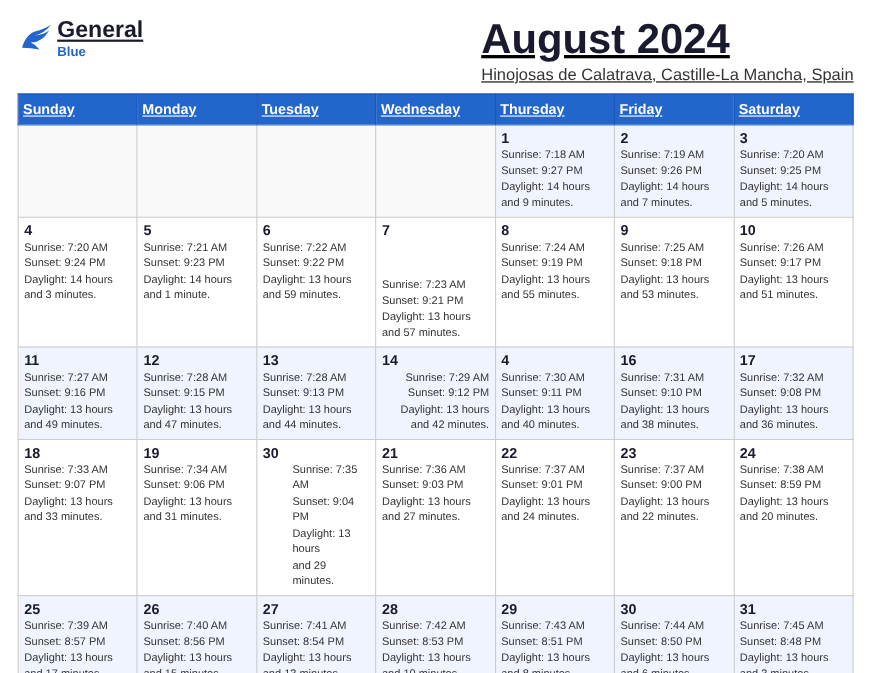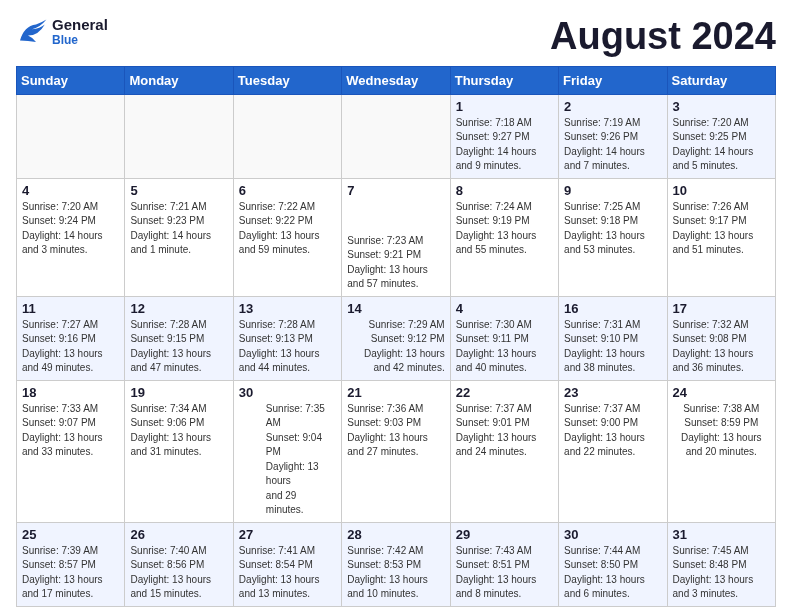--- a/index.html
+++ b/index.html
@@ -20,20 +20,21 @@
       display: flex;
       align-items: center;
       gap: 4px;
     }
     .logo-bird {
       width: 32px;
       height: 28px;
     }
     .title-block {
       text-align: left;
+      text-decoration: underline;
     }
     .main-title {
       font-size: 38px;
       font-weight: bold;
       color: #1a1a2e;
       line-height: 1.1;
     }
     .subtitle {
       font-size: 15px;
       color: #333;
@@ -45,20 +46,21 @@
       margin-top: 8px;
     }
     .calendar thead tr th {
       background: #2266cc;
       color: #fff;
       font-size: 13px;
       font-weight: bold;
       padding: 6px 4px;
       text-align: left;
       border: 1px solid #1a55bb;
+      text-decoration: underline;
     }
     .calendar tbody tr td {
       vertical-align: top;
       border: 1px solid #ccc;
       padding: 4px 5px;
       font-size: 10.5px;
       color: #222;
       min-height: 80px;
       width: calc(100% / 7);
     }
@@ -101,26 +103,27 @@
   </style>
 </head>
 <body>
 
 <div class="header-area">
   <div class="logo">
     <svg class="logo-bird" viewBox="0 0 40 35" xmlns="http://www.w3.org/2000/svg">
       <path d="M5 28 Q10 10 25 8 Q32 6 38 2 Q30 12 20 14 Q30 13 36 8 Q28 22 15 22 Q20 24 25 30 Q15 28 5 28Z" fill="#2266cc"></path>
     </svg>
     <div>
-      <div style="font-size:15px;font-weight:bold;color:#1a1a2e;">General</div>
+      <div style="font-size:21px;font-weight:bold;color:#1a1a2e;text-decoration:underline;">General</div>
       <div style="font-size:12px;font-weight:bold;color:#2266cc;">Blue</div>
     </div>
   </div>
   <div class="title-block">
     <div class="main-title">August 2024</div>
+    <div class="subtitle">Hinojosas de Calatrava, Castille-La Mancha, Spain</div>
   </div>
 </div>
 
 <table class="calendar">
   <thead>
     <tr>
         <th>Sunday</th>
         <th>Monday</th>
         <th>Tuesday</th>
         <th>Wednesday</th>
@@ -297,21 +300,21 @@
         </td>
         <td>
           <span class="day-number">23</span>
           <div class="day-info" style="white-space: pre-line;">Sunrise: 7:37 AM
 Sunset: 9:00 PM
 Daylight: 13 hours
 and 22 minutes.</div>
         </td>
         <td>
           <span class="day-number">24</span>
-          <div class="day-info" style="white-space: pre-line; text-align: center;">Sunrise: 7:38 AM
+          <div class="day-info" style="white-space: pre-line;">Sunrise: 7:38 AM
 Sunset: 8:59 PM
 Daylight: 13 hours
 and 20 minutes.</div>
         </td>
       </tr>
       <tr>
         <td>
           <span class="day-number">25</span>
           <div class="day-info" style="white-space: pre-line;">Sunrise: 7:39 AM
 Sunset: 8:57 PM

